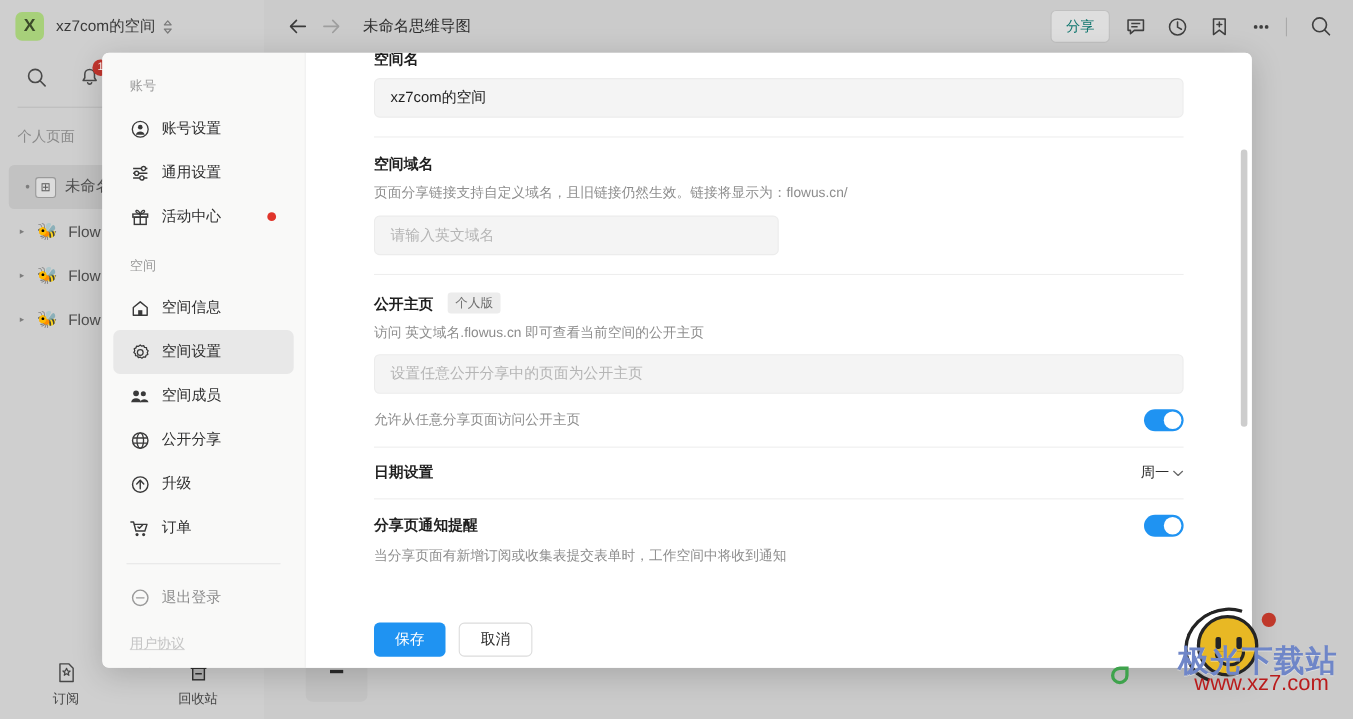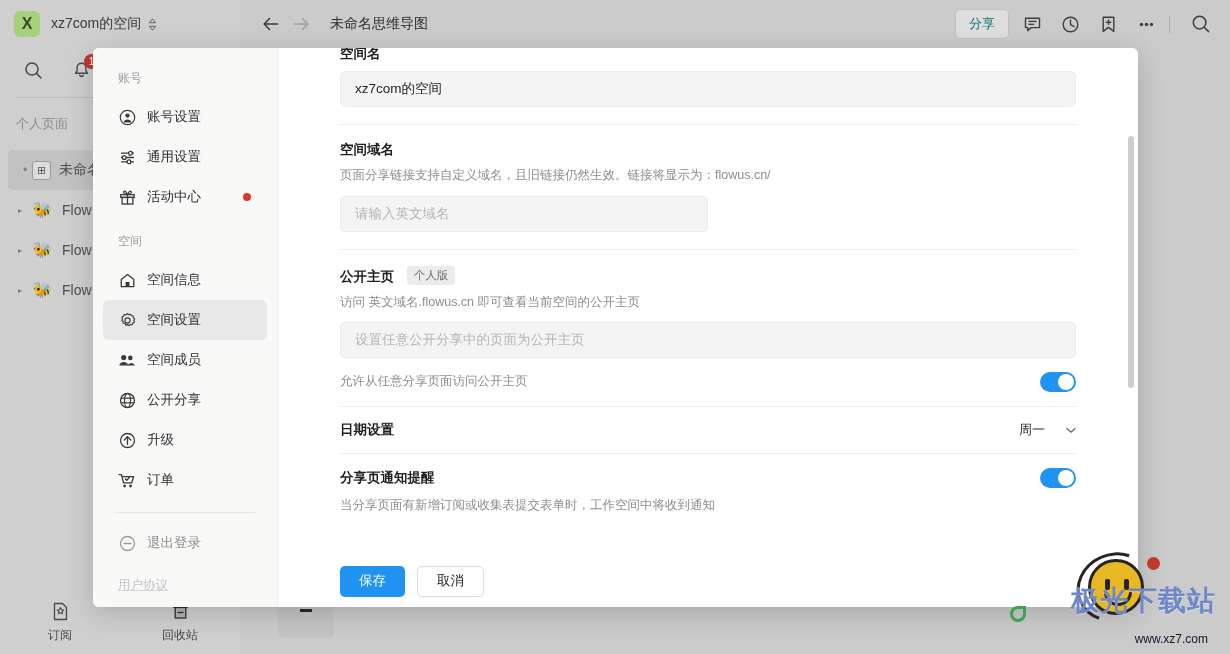--- a/index.html
+++ b/index.html
@@ -291,21 +291,21 @@
     background: #1f93f2;
     position: relative;
     flex: 0 0 auto;
   }
   .switch .knob {
     position: absolute; top: 2px; right: 2px;
     width: 16px; height: 16px; border-radius: 50%;
     background: #fff;
   }
   .select-inline {
-    display: flex; align-items: center; gap: 21px;
+    display: flex; align-items: center; gap: 3px;
     font-size: 13px; color: #2d2d2d;
   }
   .select-inline .chev { font-size: 10px; color: #6a6a6a; }
 
   .dlg-footer {
     position: absolute;
     left: 0; right: 0; bottom: 0;
     height: 52px;
     background: #fff;
     display: flex; align-items: center;
@@ -393,23 +393,23 @@
     background: #c0392b;
   }
   .wm-title {
     position: absolute; right: 6px; bottom: 30px;
     font-size: 28px; font-weight: bold;
     color: #6f86c8;
     letter-spacing: 1px;
     text-shadow: 0 1px 0 rgba(255,255,255,0.4);
   }
   .wm-url {
-    position: absolute; right: 14px; bottom: 4px;
-    font-size: 12px;
-    color: #0f172a;
+    position: absolute; right: 14px; bottom: 17px;
+    font-size: 20px;
+    color: #b91c1c;
     font-family: "Liberation Sans", sans-serif;
   }
   .wm-leaf {
     position: absolute; right: 196px; bottom: 28px;
     width: 16px; height: 16px;
     border: 3px solid #3fa34d;
     border-radius: 50% 0 50% 50%;
   }
   svg { display:block; }
 </style>

